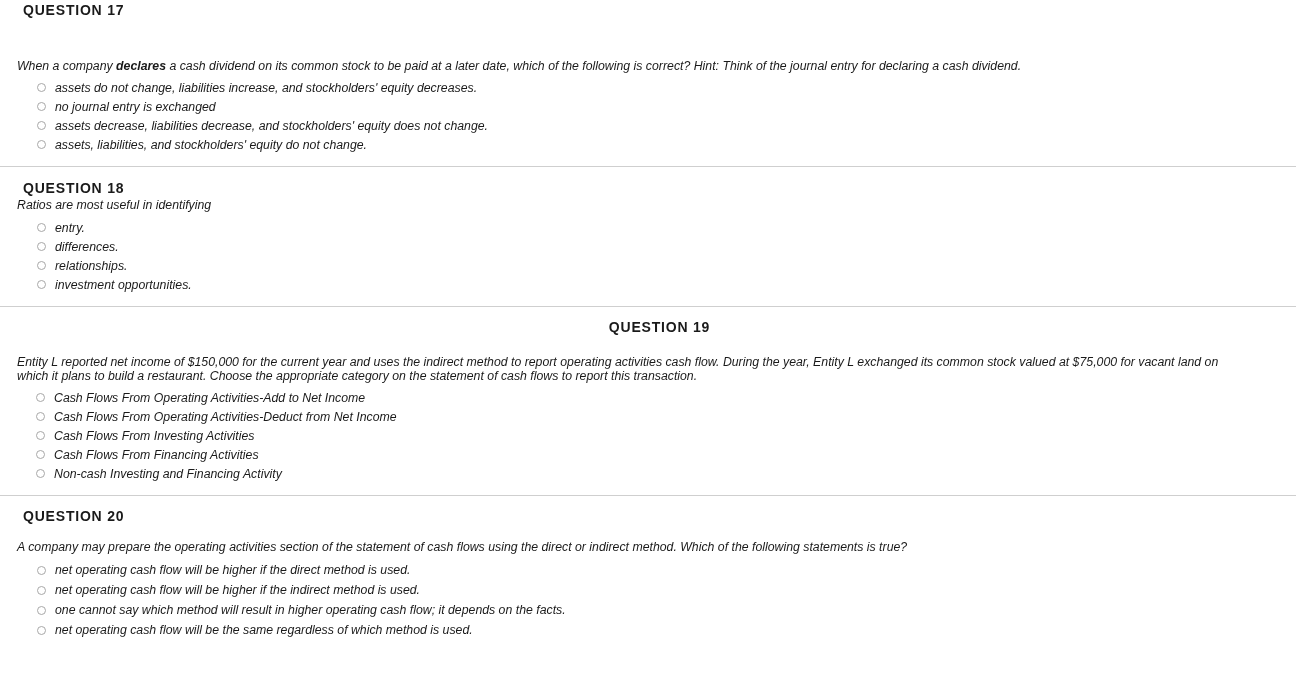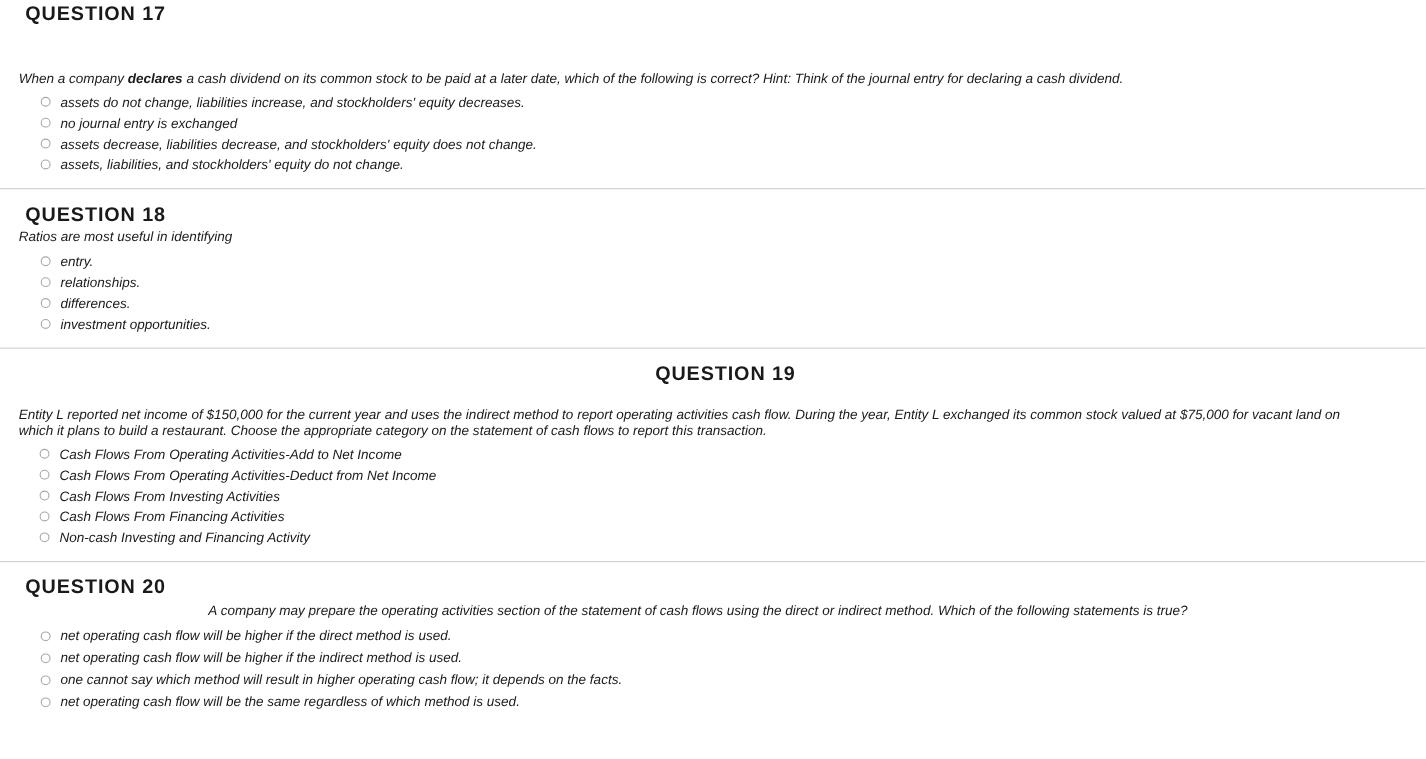--- a/index.html
+++ b/index.html
@@ -24,21 +24,21 @@
   .divider {
     width: 100%;
     height: 1px;
     background: #cfcfcf;
     margin: 0;
     padding: 0;
     font-size: 0;
     line-height: 0;
   }
   .q-header {
-    font-size: 18px;
+    font-size: 14px;
     font-weight: bold;
     letter-spacing: 0.8px;
     color: #1a1a1a;
     padding-left: 23px;
     padding-top: 12px;
     padding-bottom: 0;
     font-family: "Liberation Sans", sans-serif;
   }
   .q-body {
     padding-left: 17px;
@@ -93,21 +93,21 @@
   #q18 .q-header { padding-top: 13px; }
   #q18 .q-text { margin-top: 2px; }
   #q18 .options { margin-top: 6px; }
 
   #q19 .q-header { padding-top: 12px; text-align: center; }
   #q19 .q-text { margin-top: 20px; }
   #q19 .options { margin-top: 5px; }
   #q19 .radio { margin-left: 7px; margin-right: 9px; }
 
   #q20 .q-header { padding-top: 12px; }
-  #q20 .q-text { margin-top: 4px; text-align: center; }
+  #q20 .q-text { margin-top: 16px; }
   #q20 .options { margin-top: 6px; }
   #q20 .option { height: 20px; }
 </style>
 </head>
 <body>
 
 <div class="quiz">
 
   <div class="question-block" id="q17">
     <div class="q-header">QUESTION 17</div>
@@ -140,25 +140,25 @@
     <div class="q-header">QUESTION 18</div>
     <div class="q-body">
       <div class="q-text">Ratios are most useful in identifying</div>
       <ul class="options">
         <li class="option">
           <span class="radio"></span>
           <span class="option-label">entry.</span>
         </li>
         <li class="option">
           <span class="radio"></span>
+          <span class="option-label">differences.</span>
+        </li>
+        <li class="option">
+          <span class="radio"></span>
           <span class="option-label">relationships.</span>
-        </li>
-        <li class="option">
-          <span class="radio"></span>
-          <span class="option-label">differences.</span>
         </li>
         <li class="option">
           <span class="radio"></span>
           <span class="option-label">investment opportunities.</span>
         </li>
       </ul>
     </div>
   </div>
 
   <div class="divider"></div>

